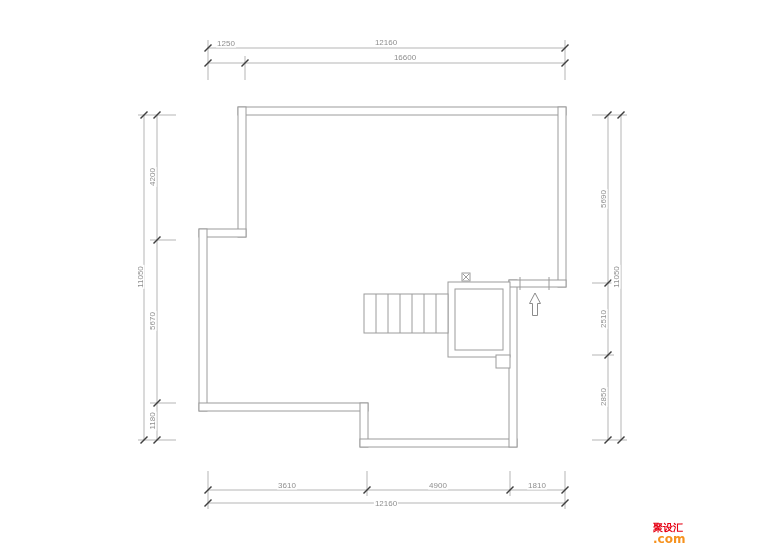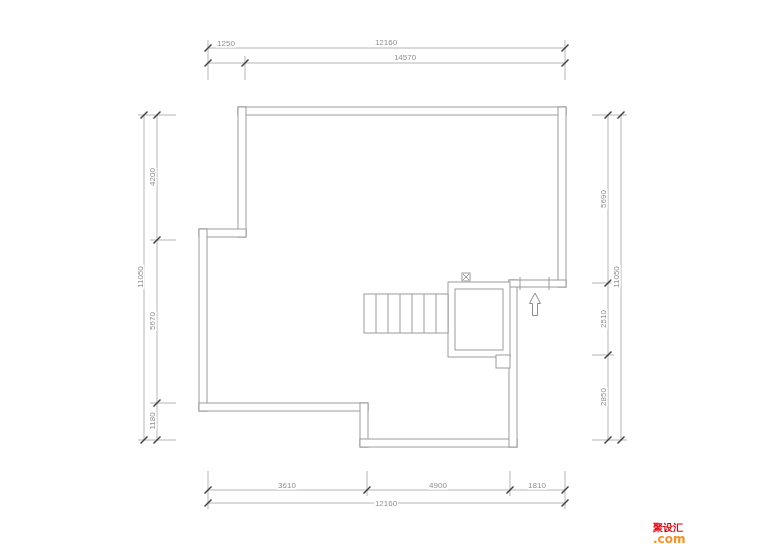--- a/index.html
+++ b/index.html
@@ -139,21 +139,21 @@
       <line class="tick" x1="604.5" y1="286.5" x2="611.5" y2="279.5"></line>
       <line class="tick" x1="604.5" y1="358.5" x2="611.5" y2="351.5"></line>
       <line class="tick" x1="604.5" y1="443.5" x2="611.5" y2="436.5"></line>
       <line class="tick" x1="617.5" y1="118.5" x2="624.5" y2="111.5"></line>
       <line class="tick" x1="617.5" y1="443.5" x2="624.5" y2="436.5"></line>
     </g>
   </svg>
 
   <span class="dl" style="left:386px;top:42px">12160</span>
   <span class="dl" style="left:226px;top:43px">1250</span>
-  <span class="dl" style="left:405px;top:57px">14570</span>
+  <span class="dl" style="left:405px;top:57px">16600</span>
 
   <span class="dl" style="left:287px;top:485px">3610</span>
   <span class="dl" style="left:438px;top:485px">4900</span>
   <span class="dl" style="left:537px;top:485px">1810</span>
   <span class="dl" style="left:386px;top:503px">12160</span>
 
   <span class="dl v" style="left:140px;top:277px">11050</span>
   <span class="dl v" style="left:152px;top:177px">4200</span>
   <span class="dl v" style="left:152px;top:321px">5670</span>
   <span class="dl v" style="left:152px;top:421px">1180</span>

